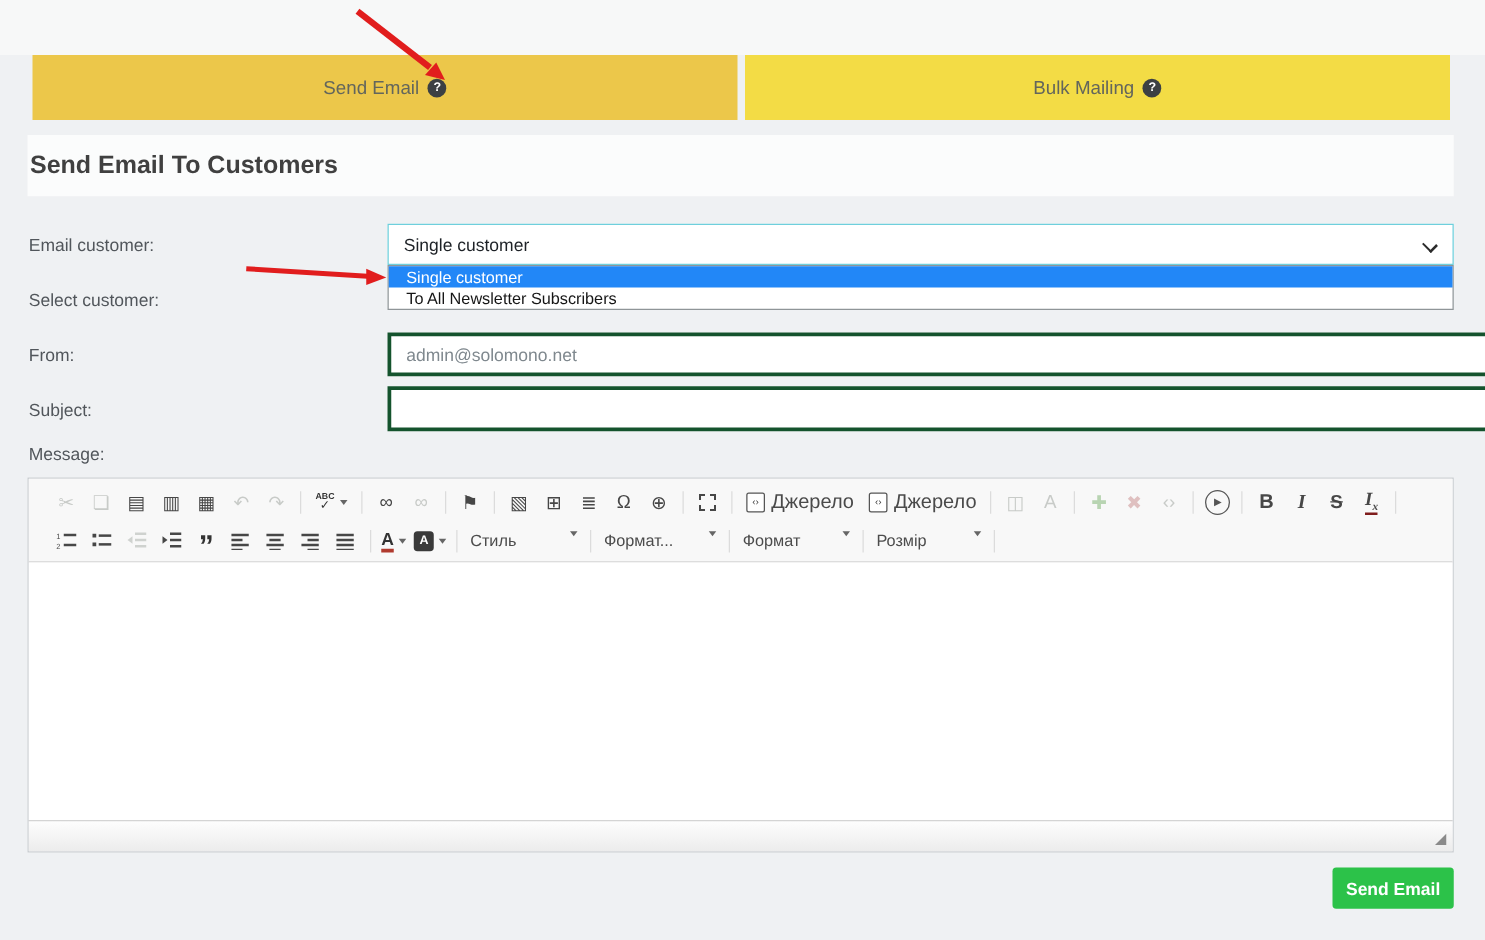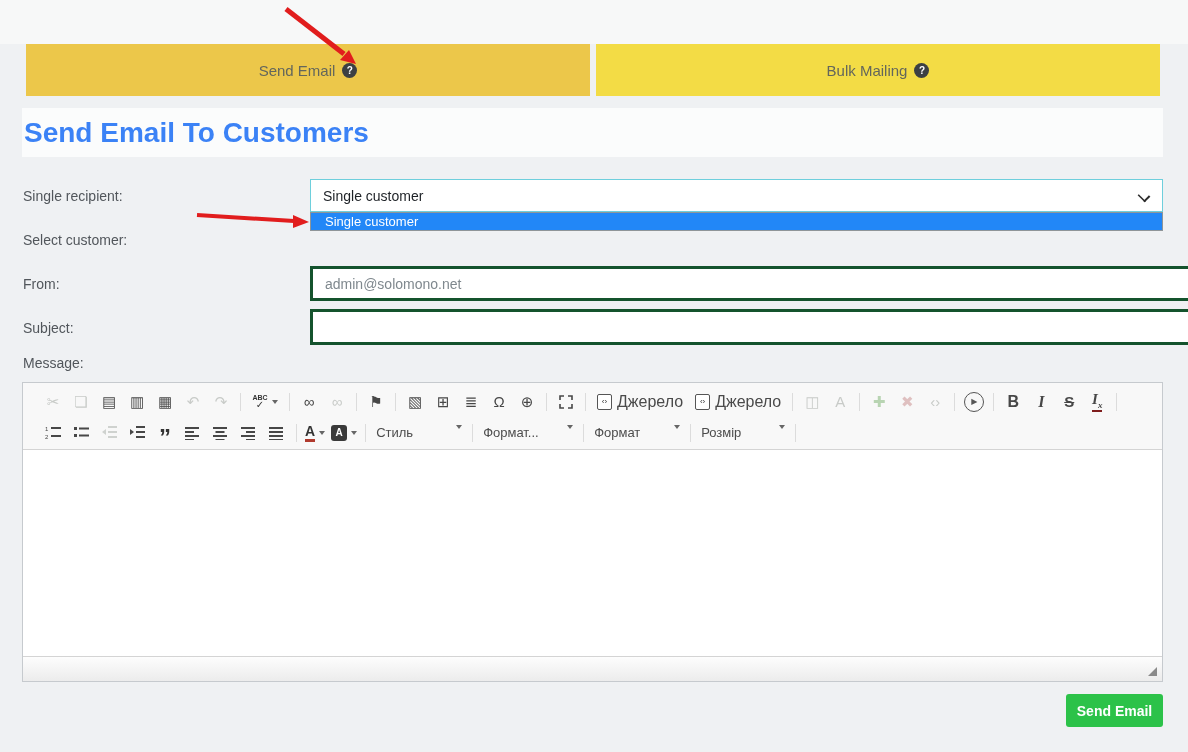--- a/index.html
+++ b/index.html
@@ -8,21 +8,21 @@
   
   .tab{position:absolute;top:44px;height:52px;display:flex;align-items:center;justify-content:center;gap:7px;font-size:15px;color:#63665c;cursor:pointer}
   .tab-send{left:26px;width:564px;background:#ecc74a}
   .tab-bulk{left:596px;width:564px;background:#f3dc45}
   .qicon{width:15px;height:15px;border-radius:50%;background:#3c4043;color:#fff;font-size:10px;font-weight:bold;display:inline-flex;align-items:center;justify-content:center}
   
   .tooltip{position:absolute;left:357px;top:43px;width:201px;height:54px;background:#0d0d0d;color:#fff;font-size:12px;font-weight:bold;line-height:15px;padding:5px 8px;border-radius:3px;box-sizing:border-box;z-index:30}
   .tooltip .tri{position:absolute;left:-7px;top:20px;width:0;height:0;border-top:6px solid transparent;border-bottom:6px solid transparent;border-right:8px solid #0d0d0d}
   
   .titlebar{position:absolute;left:22px;top:108px;width:1141px;height:49px;background:#fbfcfc;display:flex;align-items:center}
-  .titlebar h1{margin:0;padding-left:2px;font-size:28px;font-weight:bold;color:#3b82f6}
+  .titlebar h1{margin:0;padding-left:2px;font-size:20px;font-weight:bold;color:#404040}
   
   .lbl{position:absolute;left:23px;font-size:14px;color:#51565b}
   .selectbox{position:absolute;left:310px;top:179px;width:853px;height:33px;background:#fff;border:1px solid #6ecfdc;box-sizing:border-box;display:flex;align-items:center;padding:0 12px;font-size:14px;color:#1d2126;cursor:pointer}
   .chev{position:absolute;right:13px;top:11px;width:8px;height:8px;border-right:2px solid #2b2b2b;border-bottom:2px solid #2b2b2b;transform:rotate(45deg) scaleY(.8)}
   .ddpanel{position:absolute;left:310px;top:212px;width:853px;background:#fff;border:1px solid #8f9598;box-sizing:border-box;z-index:20}
   .opt{height:17px;display:flex;align-items:center;padding-left:14px;font-size:13px;color:#161616;cursor:pointer}
   .opt.hl{background:#2287f7;color:#fff}
   .inp{position:absolute;left:310px;width:892px;height:35px;background:#fff;border:3px solid #14532d;box-sizing:border-box;padding:0 12px;font-size:14px;font-family:"Liberation Sans",sans-serif;color:#7f888e}
   
   .editor{position:absolute;left:22px;top:382px;width:1141px;height:300px;border:1px solid #c6cace;box-sizing:border-box;background:#fff}
@@ -70,33 +70,34 @@
   <div class="tab tab-bulk">
     <span>Bulk Mailing</span>
     <span class="qicon">?</span>
   </div>
 
 
   <div class="titlebar">
     <h1>Send Email To Customers</h1>
   </div>
 
-  <div class="lbl" style="top:188px">Single recipient:</div>
+  <div class="lbl" style="top:188px">Email customer:</div>
   <div class="lbl" style="top:232px">Select customer:</div>
   <div class="lbl" style="top:276px">From:</div>
   <div class="lbl" style="top:320px">Subject:</div>
   <div class="lbl" style="top:355px">Message:</div>
 
   <div class="selectbox">
     <span>Single customer</span>
     <span class="chev"></span>
   </div>
 
   <div class="ddpanel">
     <div class="opt hl">Single customer</div>
+    <div class="opt">To All Newsletter Subscribers</div>
   </div>
 
   <input class="inp" style="top: 266px;" value="admin@solomono.net">
   <input class="inp" style="top: 309px; height: 36px; color: rgb(51, 51, 51);" value="">
 
   <div class="editor">
     <div class="toolbar">
       <div class="trow">
         <span class="tb dis">✂</span>
         <span class="tb dis">❏</span>

